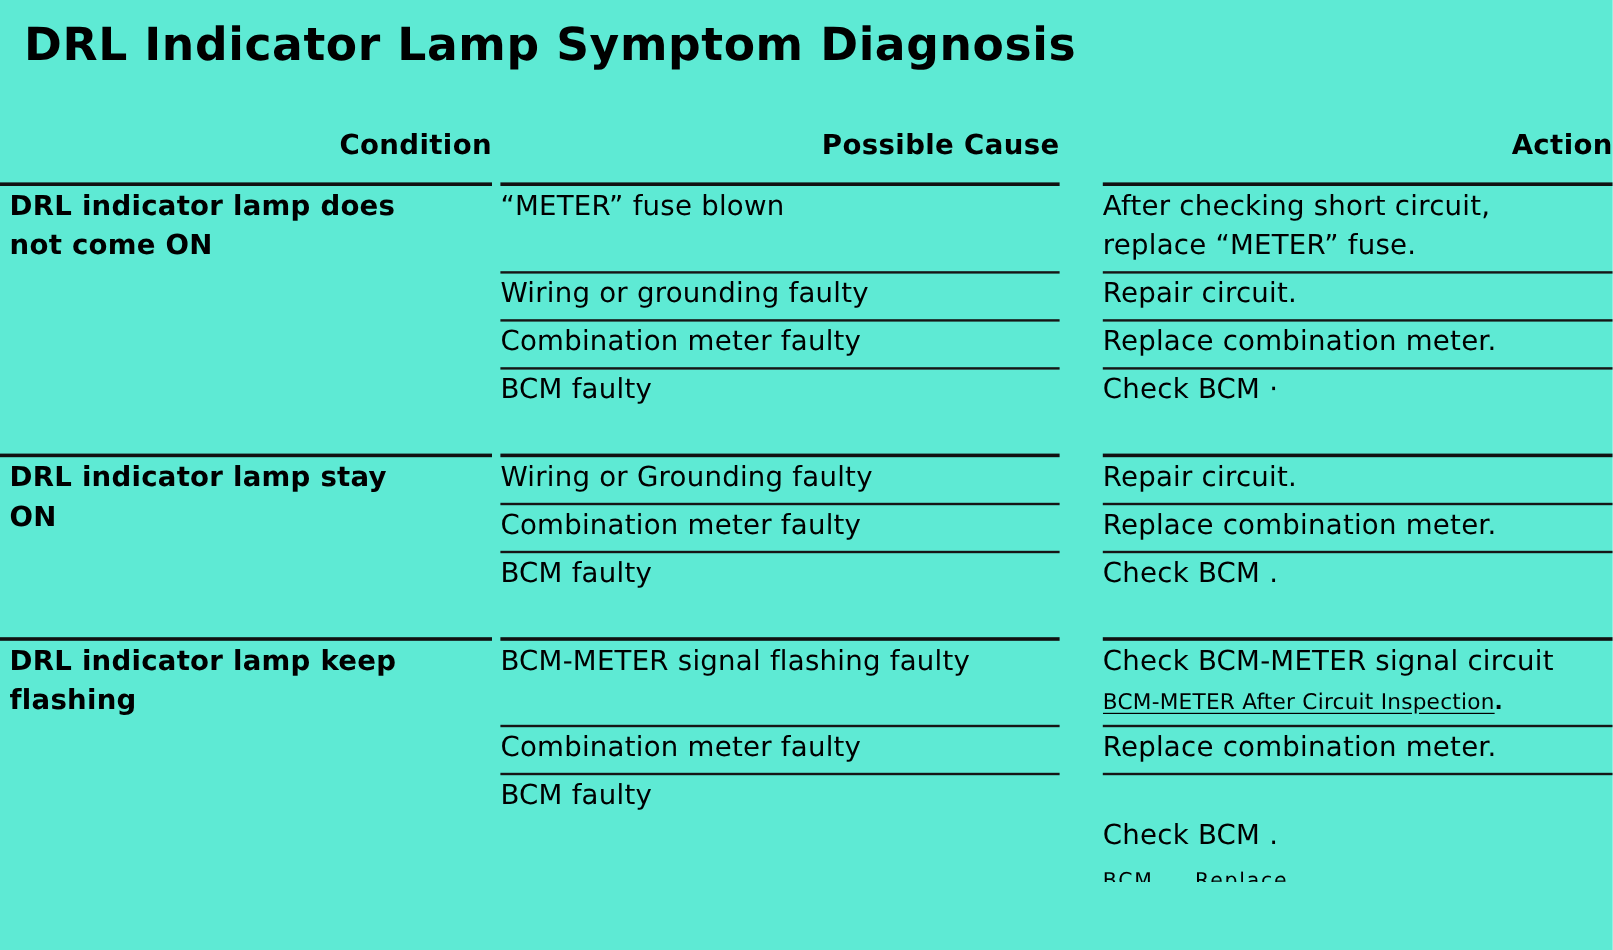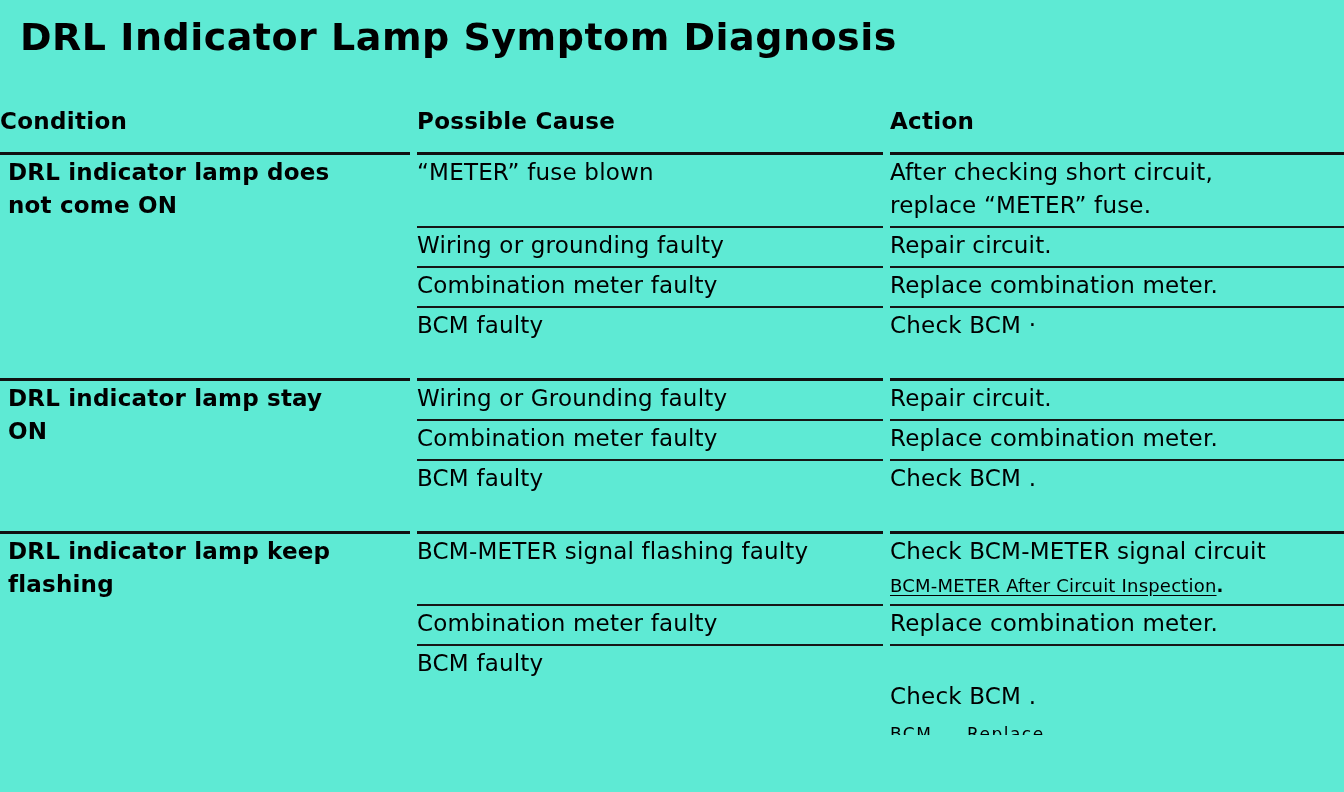--- a/index.html
+++ b/index.html
@@ -15,40 +15,40 @@
     margin:14px 0 0 20px; line-height:46px;
   }
   .tbl { margin-top:0; }
   .hdr, .grp {
     display:grid;
     grid-template-columns:410px 466px 1fr;
     column-gap:7px;
   }
   .hdr { margin-top:46px; padding-bottom:16px; }
   .hdr .h {
-    text-align:left; font-weight:bold; font-size:23px; line-height:30px;
+    text-align:right; font-weight:bold; font-size:23px; line-height:30px;
     letter-spacing:0.3px;
   }
   .grp { margin-bottom:32px; }
   .grp.last { margin-bottom:0; }
   .cell {
     border-top:2px solid #161616;
     font-size:23px; line-height:33px;
     padding:1px 0 4px 0;
     letter-spacing:0.2px;
   }
   .cell.first { border-top:3px solid #111111; }
   .cond {
     grid-column:1; font-weight:bold; white-space:pre-line;
     padding-left:8px; padding-right:6px;
   }
   .span4 { grid-row:1 / span 4; }
   .span3 { grid-row:1 / span 3; }
   .cause  { grid-column:2; }
-  .action { grid-column:3; white-space:pre-line; }
+  .action { grid-column:3; white-space:pre-line;margin-left:29px; }
   .action.nowrap { white-space:nowrap; overflow:hidden; }
   .link-line {
     font-size:18px; line-height:24px; margin-top:6px; margin-bottom:2px;
     letter-spacing:0.2px; white-space:nowrap; overflow:hidden;
   }
   .link { color:#000000; text-decoration:underline; text-underline-offset:3px; cursor:pointer; }
   .link-suffix { font-weight:bold; text-decoration:none; }
   .clip-frag {
     height:9px; overflow:hidden;
     font-size:17px; line-height:17px; letter-spacing:1.5px;

